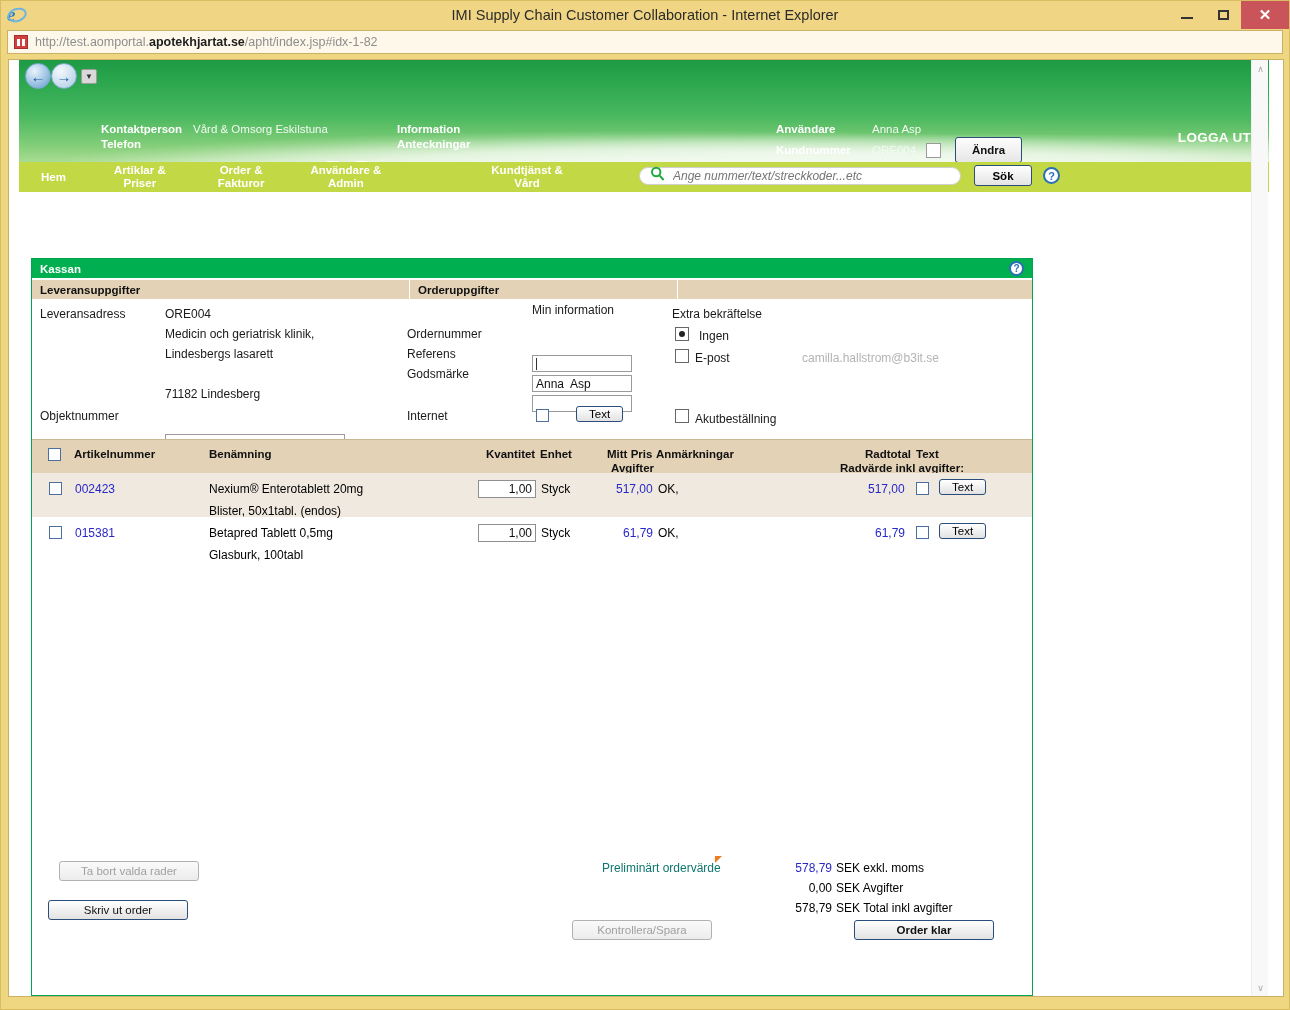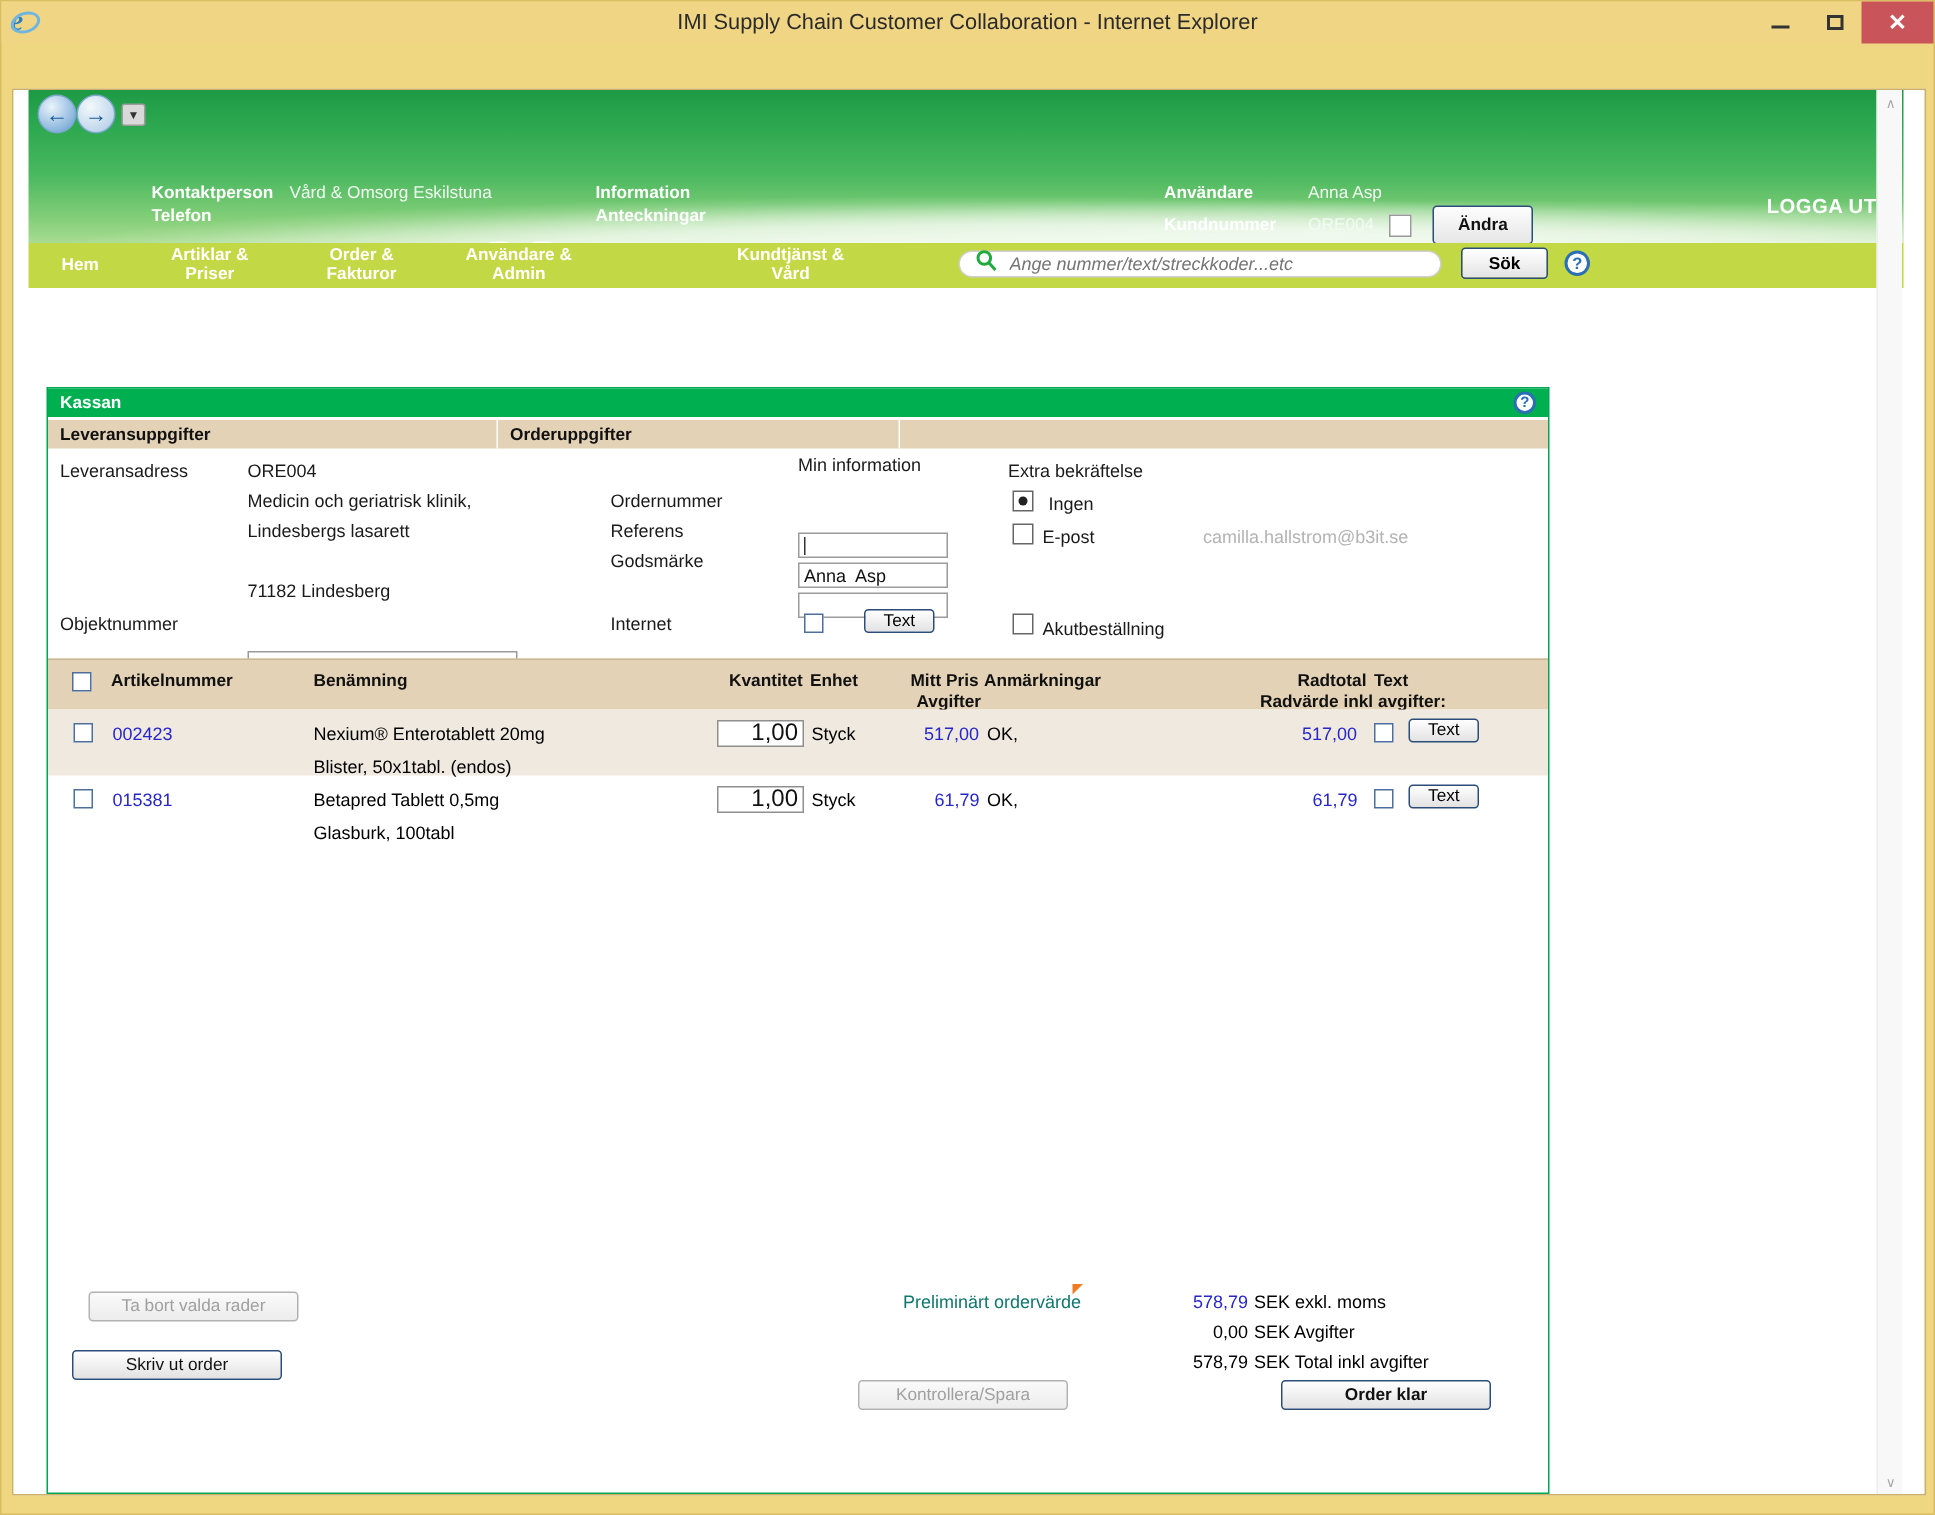--- a/index.html
+++ b/index.html
@@ -215,21 +215,21 @@
   #panel-title .helpicon { width: 15px; height: 15px; border-width: 2px; font-size: 10px; }
 
   
   #section-bands {
     display: flex; height: 19px; background: #e3d2b6; margin-top: 2px;
   }
   .band {
     font-size: 11.5px; font-weight: bold; color: #111;
     display:flex; align-items:center; padding-left: 8px;
   }
-  #band-lev { width: 300px; border-right: 1px solid #fff; }
+  #band-lev { width: 378px; border-right: 1px solid #fff; }
   #band-ord { width: 268px; border-right: 1px solid #fff; }
   #band-rest { flex: 1; }
 
   
   #form-area { position: relative; height: 140px; }
   .ftxt { position: absolute; font-size: 12px; color: #1a1a1a; }
   .finput {
     position: absolute; height: 17px; border: 1px solid #9b9b9b;
     background: #fff; font-size: 12px; padding: 0 3px;
     font-family: "Liberation Sans", sans-serif; color: #111;
@@ -269,21 +269,21 @@
   }
   .th { position:absolute; font-size: 11.5px; font-weight: bold; color: #111; }
   #tbl-head .chk-all { position:absolute; left: 16px; top: 8px; }
 
   .trow { position: relative; height: 44px; font-size: 12px; }
   .trow.alt { background: #efe9e0; }
   .cell { position: absolute; }
   .artnr { color: #2727c8; text-decoration: none; cursor: pointer; font-size: 12px; }
   .qtybox {
     width: 58px; height: 18px; border: 1px solid #8f8f8f; background:#fff;
-    text-align: right; font-size: 16px; padding-right: 3px;
+    text-align: right; font-size: 12px; padding-right: 3px;
     font-family: "Liberation Sans", sans-serif; color:#111;
   }
   .blue { color: #2727c8; }
 
   
   #footer-area { position: absolute; left:0; right:0; top: 588px; height: 150px; }
   .fbtn {
     position:absolute; font-size: 11.5px; padding: 3px 0; width: 140px; text-align:center;
     background: linear-gradient(180deg,#ffffff,#e2e2e2);
     border: 1px solid #2b4d7a; border-radius: 3px; cursor:pointer;
@@ -332,20 +332,28 @@
       <div class="winbtn" id="btn-min">
           <span class="minus"></span>
         </div>
       <div class="winbtn" id="btn-max">
           <span class="square"></span>
         </div>
       <div class="winbtn" id="btn-close">✕</div>
     </div>
   </div>
 
+  <div id="addressbar-wrap">
+    <div id="addressbar">
+      <span id="addr-icon"></span>
+      <span class="url-dim">http://test.aomportal.</span>
+        <span class="url-strong">apotekhjartat.se</span>
+        <span class="url-dim">/apht/index.jsp#idx-1-82</span>
+    </div>
+  </div>
 
   <div id="viewport">
     <div id="page">
 
       <div id="site-header">
 
         <div id="nav-arrows">
           <div class="navcircle" id="nav-back">
               <span class="arrowglyph">←</span>
             </div>

